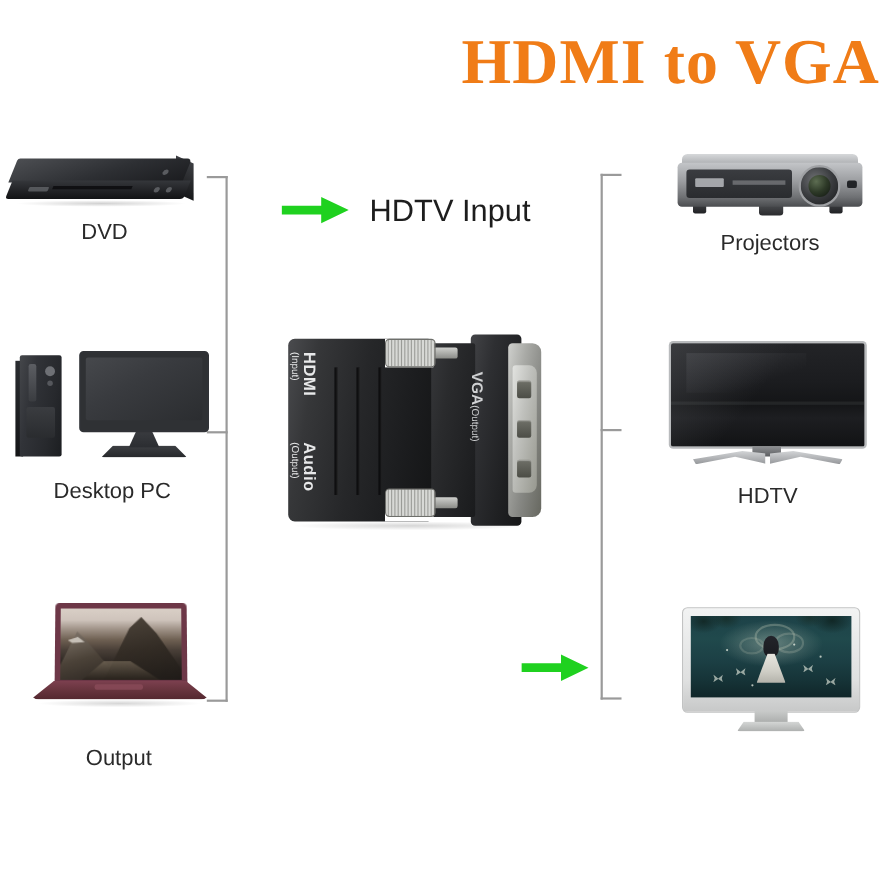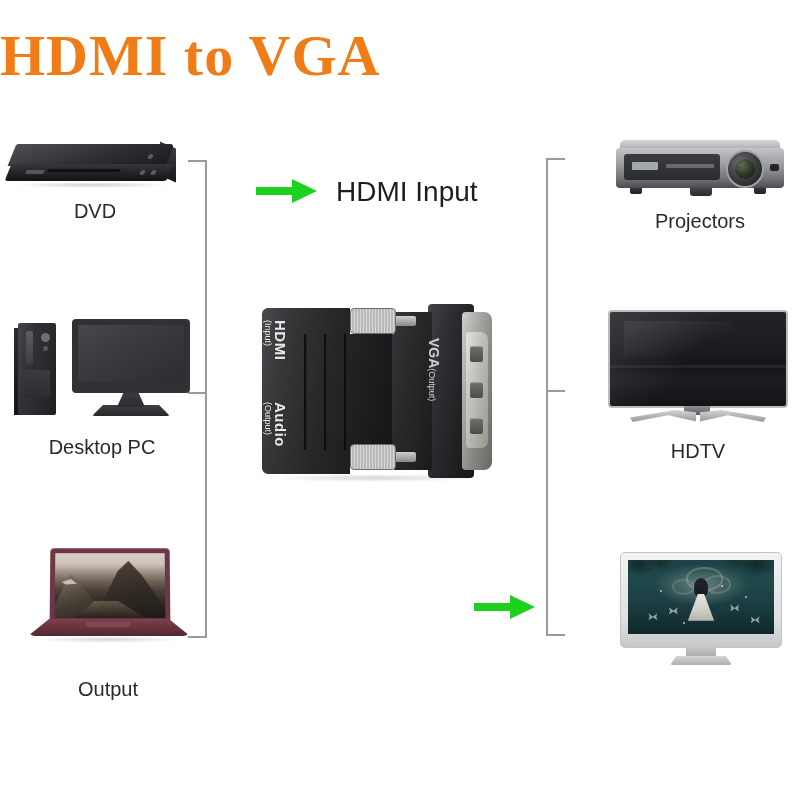--- a/index.html
+++ b/index.html
@@ -15,21 +15,21 @@
     overflow: hidden;
     font-family: "Liberation Sans", sans-serif;
   }
 
   
   #title {
     position: absolute;
     top: 22px;
     left: 0;
     width: 800px;
-    text-align: left;
+    text-align: right;
     font-family: "Liberation Serif", serif;
     font-weight: bold;
     font-size: 58px;
     letter-spacing: 1px;
     color: #F07C17;
     white-space: nowrap;
   }
 
   
   .dev-label {
@@ -605,19 +605,19 @@
     </div>
 
     <div class="ad-text-vga" style="left:184px; top:48px; transform: rotate(90deg);">
       <span>VGA</span><span class="sm">(Output)</span>
     </div>
   </div>
 
   <svg class="arrow" style="left:256px; top:178px; width:62px;" viewBox="0 0 62 26" preserveAspectRatio="none">
     <polygon points="0,9 36,9 36,1 61,13 36,25 36,17 0,17" fill="#1FD11F"></polygon>
   </svg>
-  <div class="flow-caption" style="left:336px; top:176px;">HDMI Input</div>
+  <div class="flow-caption" style="left:336px; top:176px;">HDTV Input</div>
 
   <svg class="arrow" style="left:474px; top:594px; width:62px;" viewBox="0 0 62 26" preserveAspectRatio="none">
     <polygon points="0,9 36,9 36,1 61,13 36,25 36,17 0,17" fill="#1FD11F"></polygon>
   </svg>
 
 </div>
 
 </body></html>

